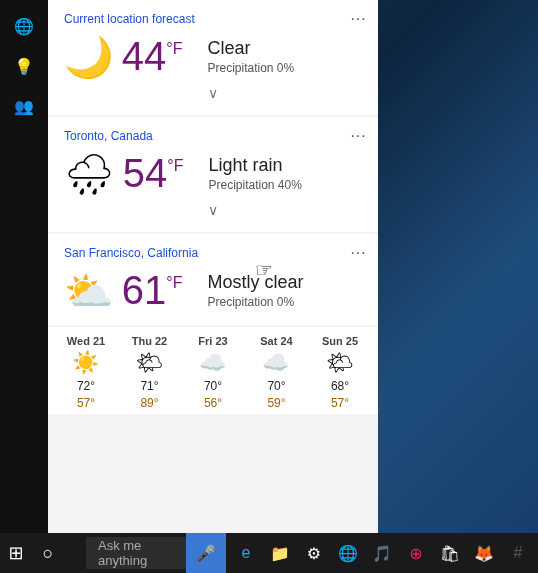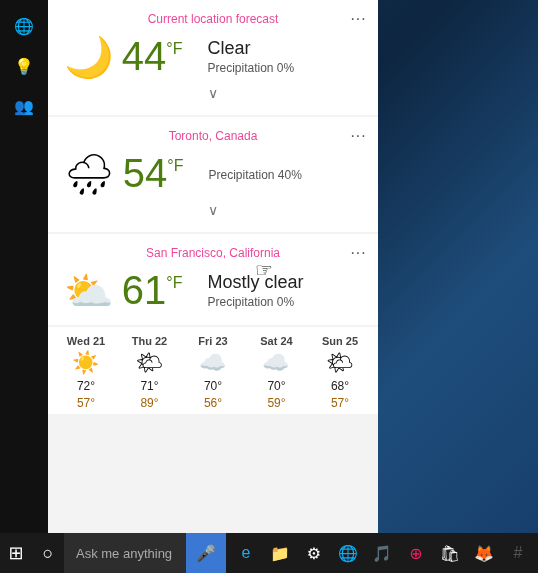--- a/index.html
+++ b/index.html
@@ -28,28 +28,29 @@
       width: 538px;
       height: 40px;
       background: #1a1a1a;
       display: flex;
       align-items: center;
       z-index: 10;
     }
 
     .taskbar-search {
       flex: 1;
-      height: 40px;
+      height: 32px;
       background: #2d2d2d;
       display: flex;
       align-items: center;
       padding: 0 12px;
       color: #aaa;
       font-size: 13px;
       max-width: 180px;
+      margin-left: 22px;
     }
 
     .taskbar-search-mic {
       background: #3b78d4;
       width: 40px;
       height: 40px;
       display: flex;
       align-items: center;
       justify-content: center;
       color: white;
@@ -123,40 +124,39 @@
       position: absolute;
       top: 10px;
       right: 12px;
       color: #555;
       font-size: 16px;
       cursor: pointer;
     }
 
     .card-location {
       font-size: 12px;
-      color: #ec4899;
+      color: #1d4ed8;
       margin-bottom: 8px;
-      text-align: center;
     }
 
     .card-main {
       display: flex;
       align-items: center;
       gap: 8px;
     }
 
     .weather-icon {
       font-size: 40px;
       line-height: 1;
     }
 
     .weather-temp {
       font-size: 40px;
       font-weight: 300;
-      color: #4d7c0f;
+      color: #701a75;
       display: flex;
       align-items: flex-start;
     }
 
     .weather-temp sup {
       font-size: 16px;
       font-weight: 400;
       margin-top: 6px;
     }
 
@@ -262,20 +262,21 @@
     <div class="weather-card">
       <div class="card-menu">···</div>
       <div class="card-location">Toronto, Canada</div>
       <div class="card-main">
         <div class="weather-icon">🌧</div>
         <div class="weather-temp">
           <span>54</span>
             <sup>°F</sup>
         </div>
         <div class="weather-desc">
+          <div class="weather-condition">Light rain</div>
           <div class="weather-precip">Precipitation 40%</div>
         </div>
       </div>
       <div class="card-expand">∨</div>
     </div>
 
     <div class="weather-card">
       <div class="card-menu">···</div>
       <div class="card-location">San Francisco, California</div>
       <div class="card-main">

